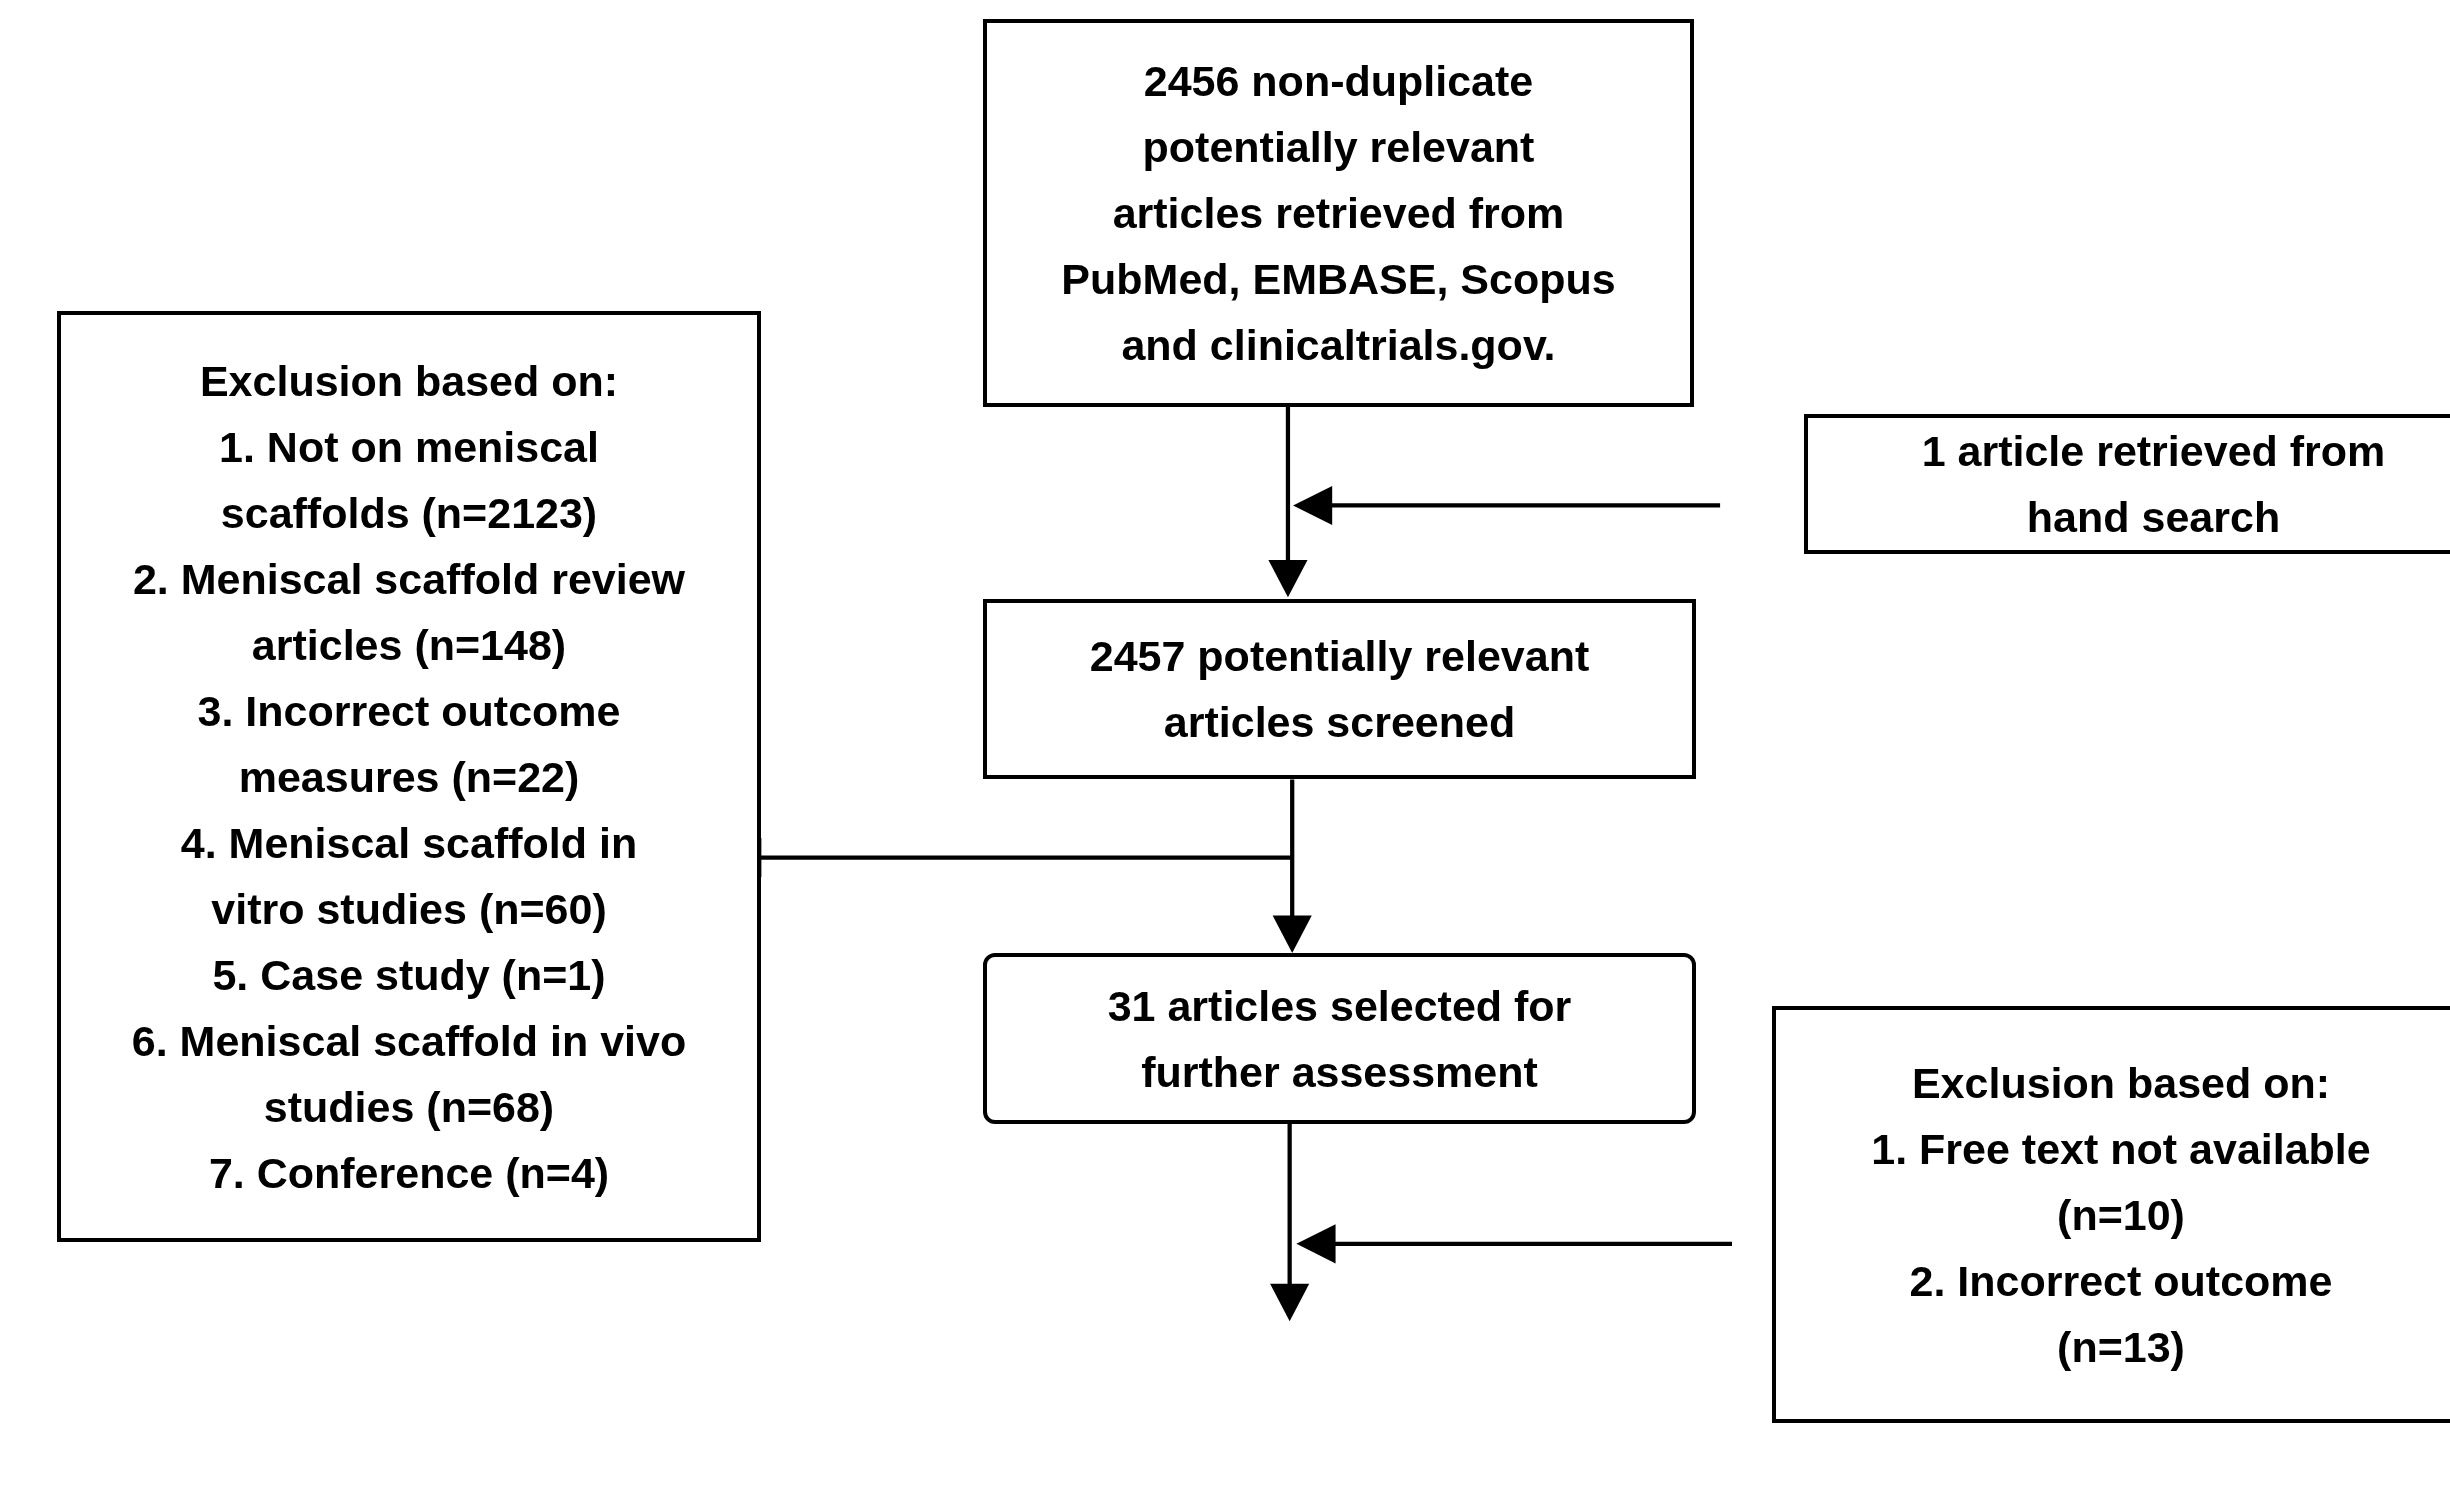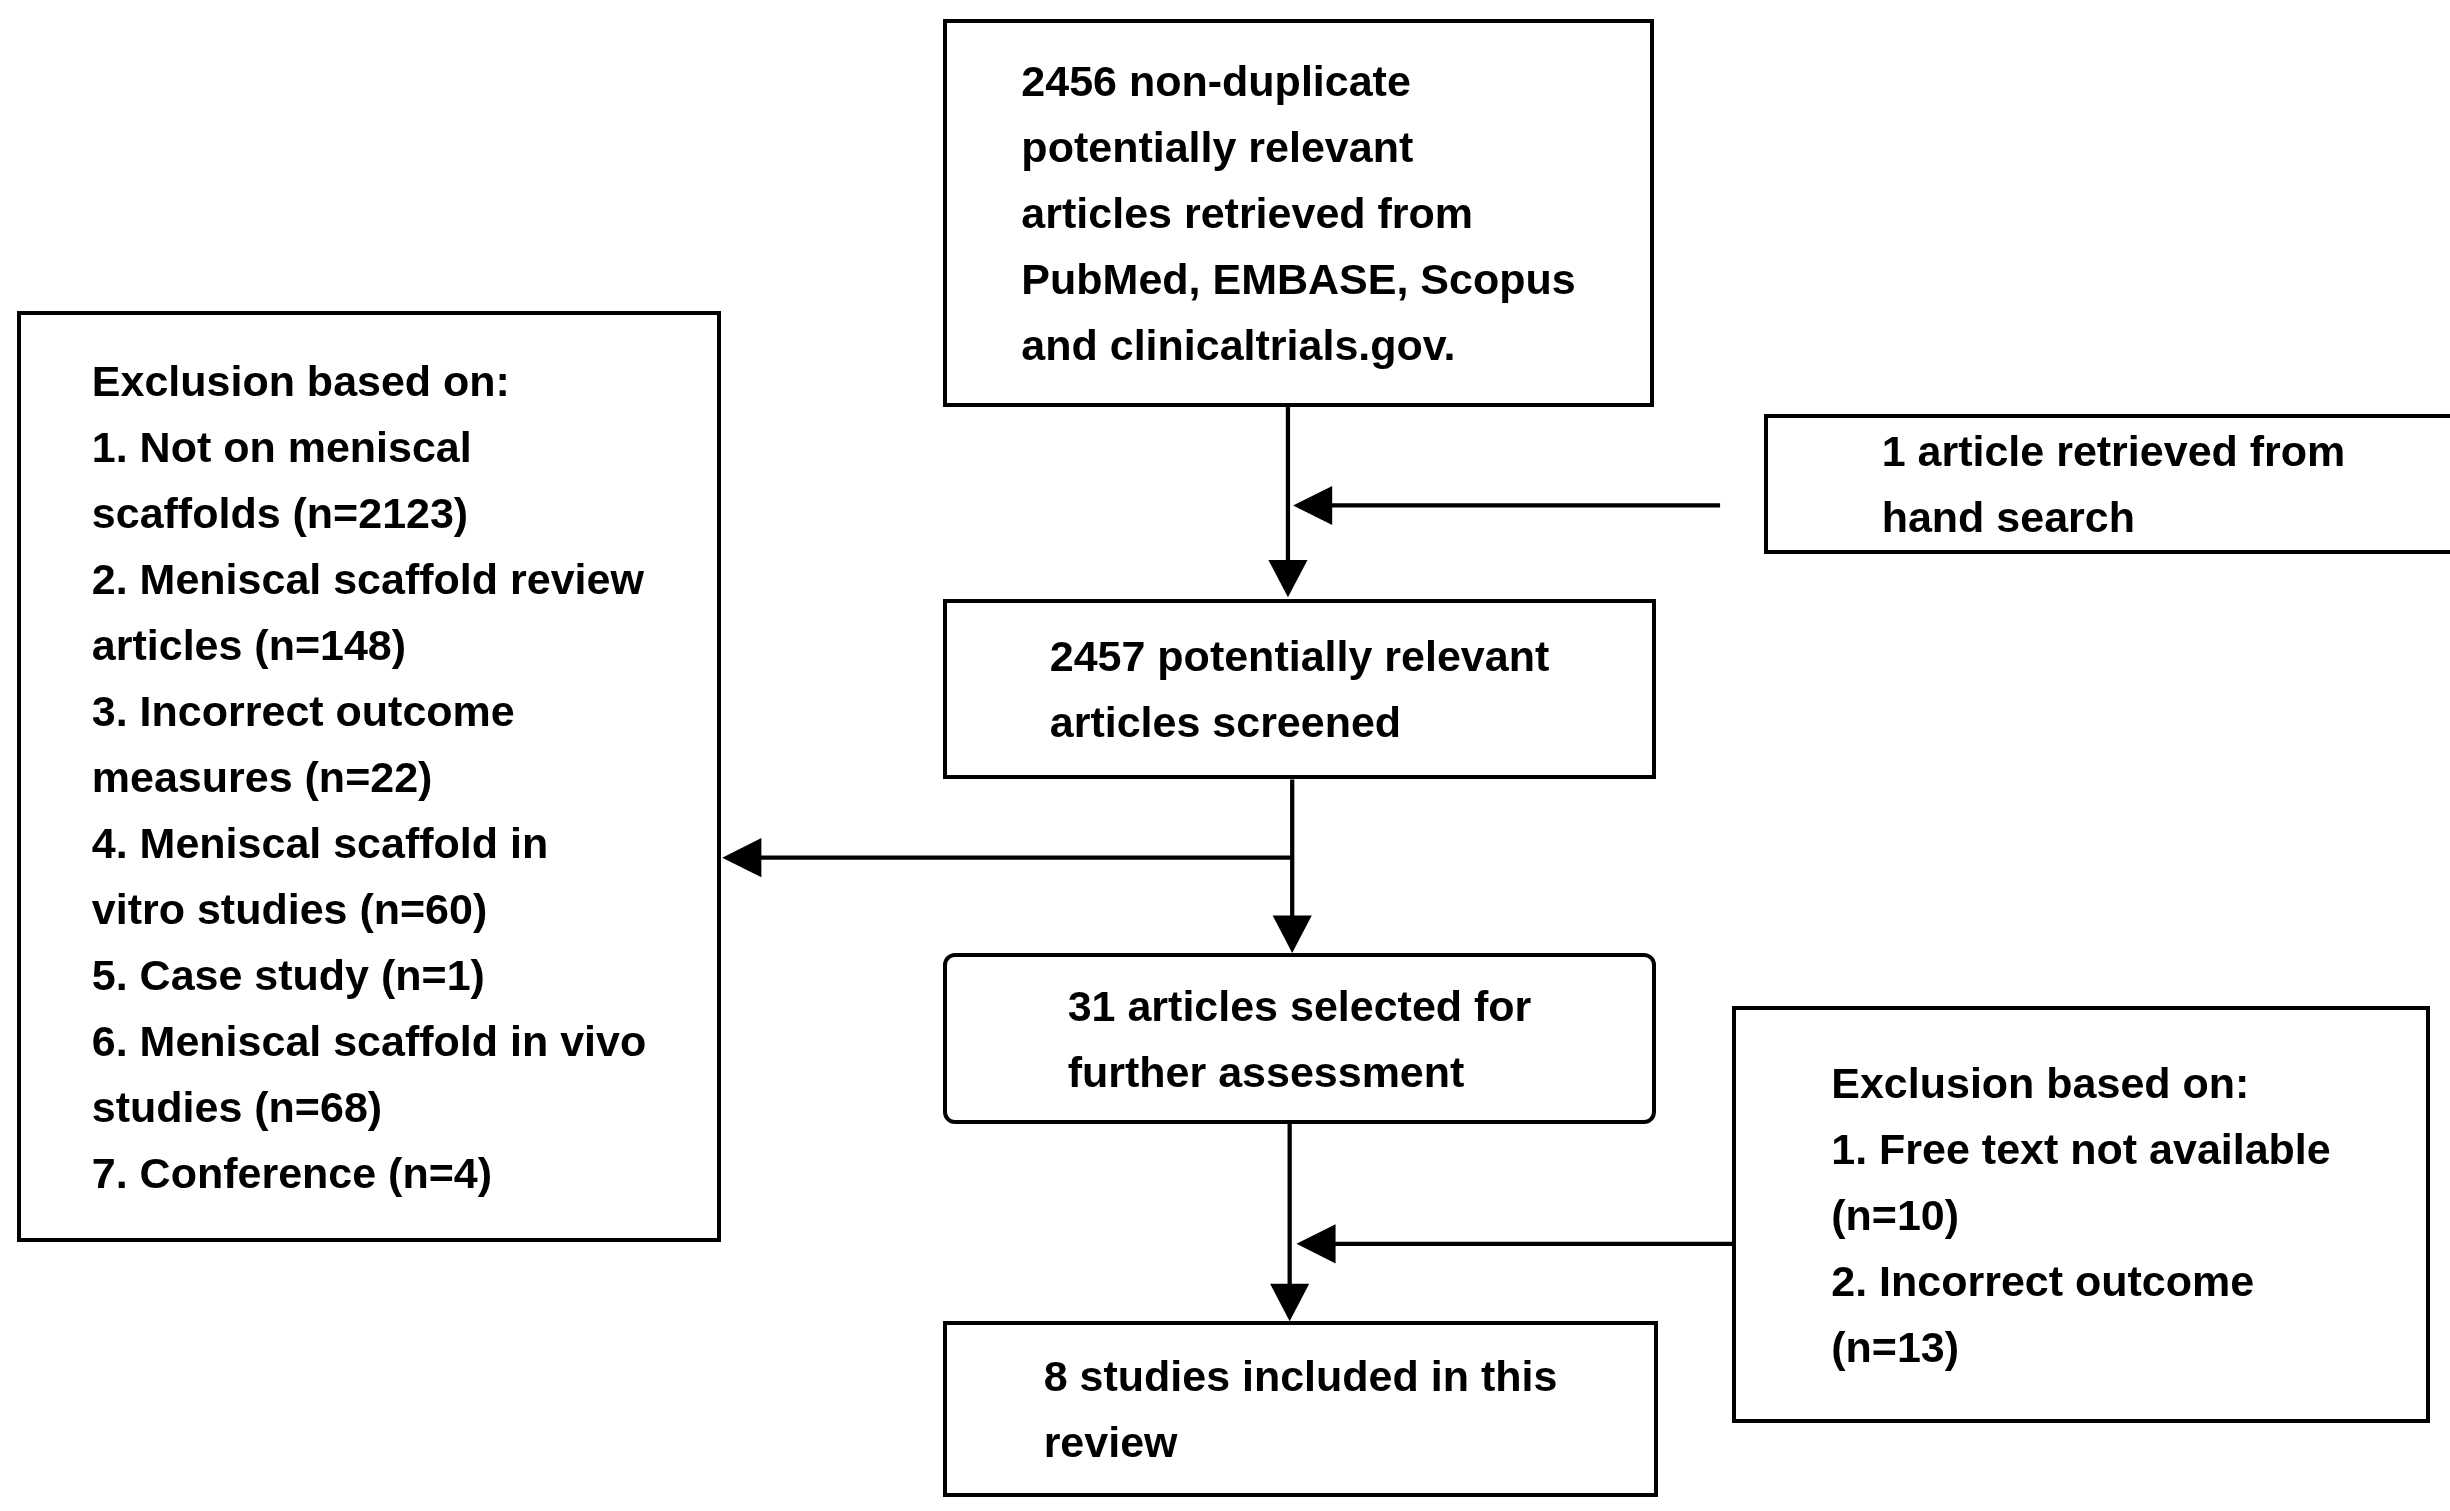--- a/index.html
+++ b/index.html
@@ -30,20 +30,22 @@
     stroke:none;
   }
   .box{
     position:absolute;
     box-sizing:border-box;
     background:var(--box-bg);
     border:4.3px solid var(--line-color);
     display:flex;
     align-items:center;
     justify-content:center;
+    text-align:center;
+    margin-left:40px;
   }
   .box-text{
     white-space:pre-line;
     font-weight:700;
     font-size:43px;
     line-height:66px;
     color:var(--line-color);
     padding:0 6.8px;
   }
   
@@ -133,19 +135,15 @@
   </div>
 
   <div class="box box-assess-excl">
     <span class="box-text">Exclusion based on:
 1. Free text not available
 (n=10)
 2. Incorrect outcome
 (n=13)</span>
   </div>
 
-  <div class="box box-included">
-    <span class="box-text">8 studies included in this
-review</span>
-  </div>
 
 </div>
 
 
 </body></html>

